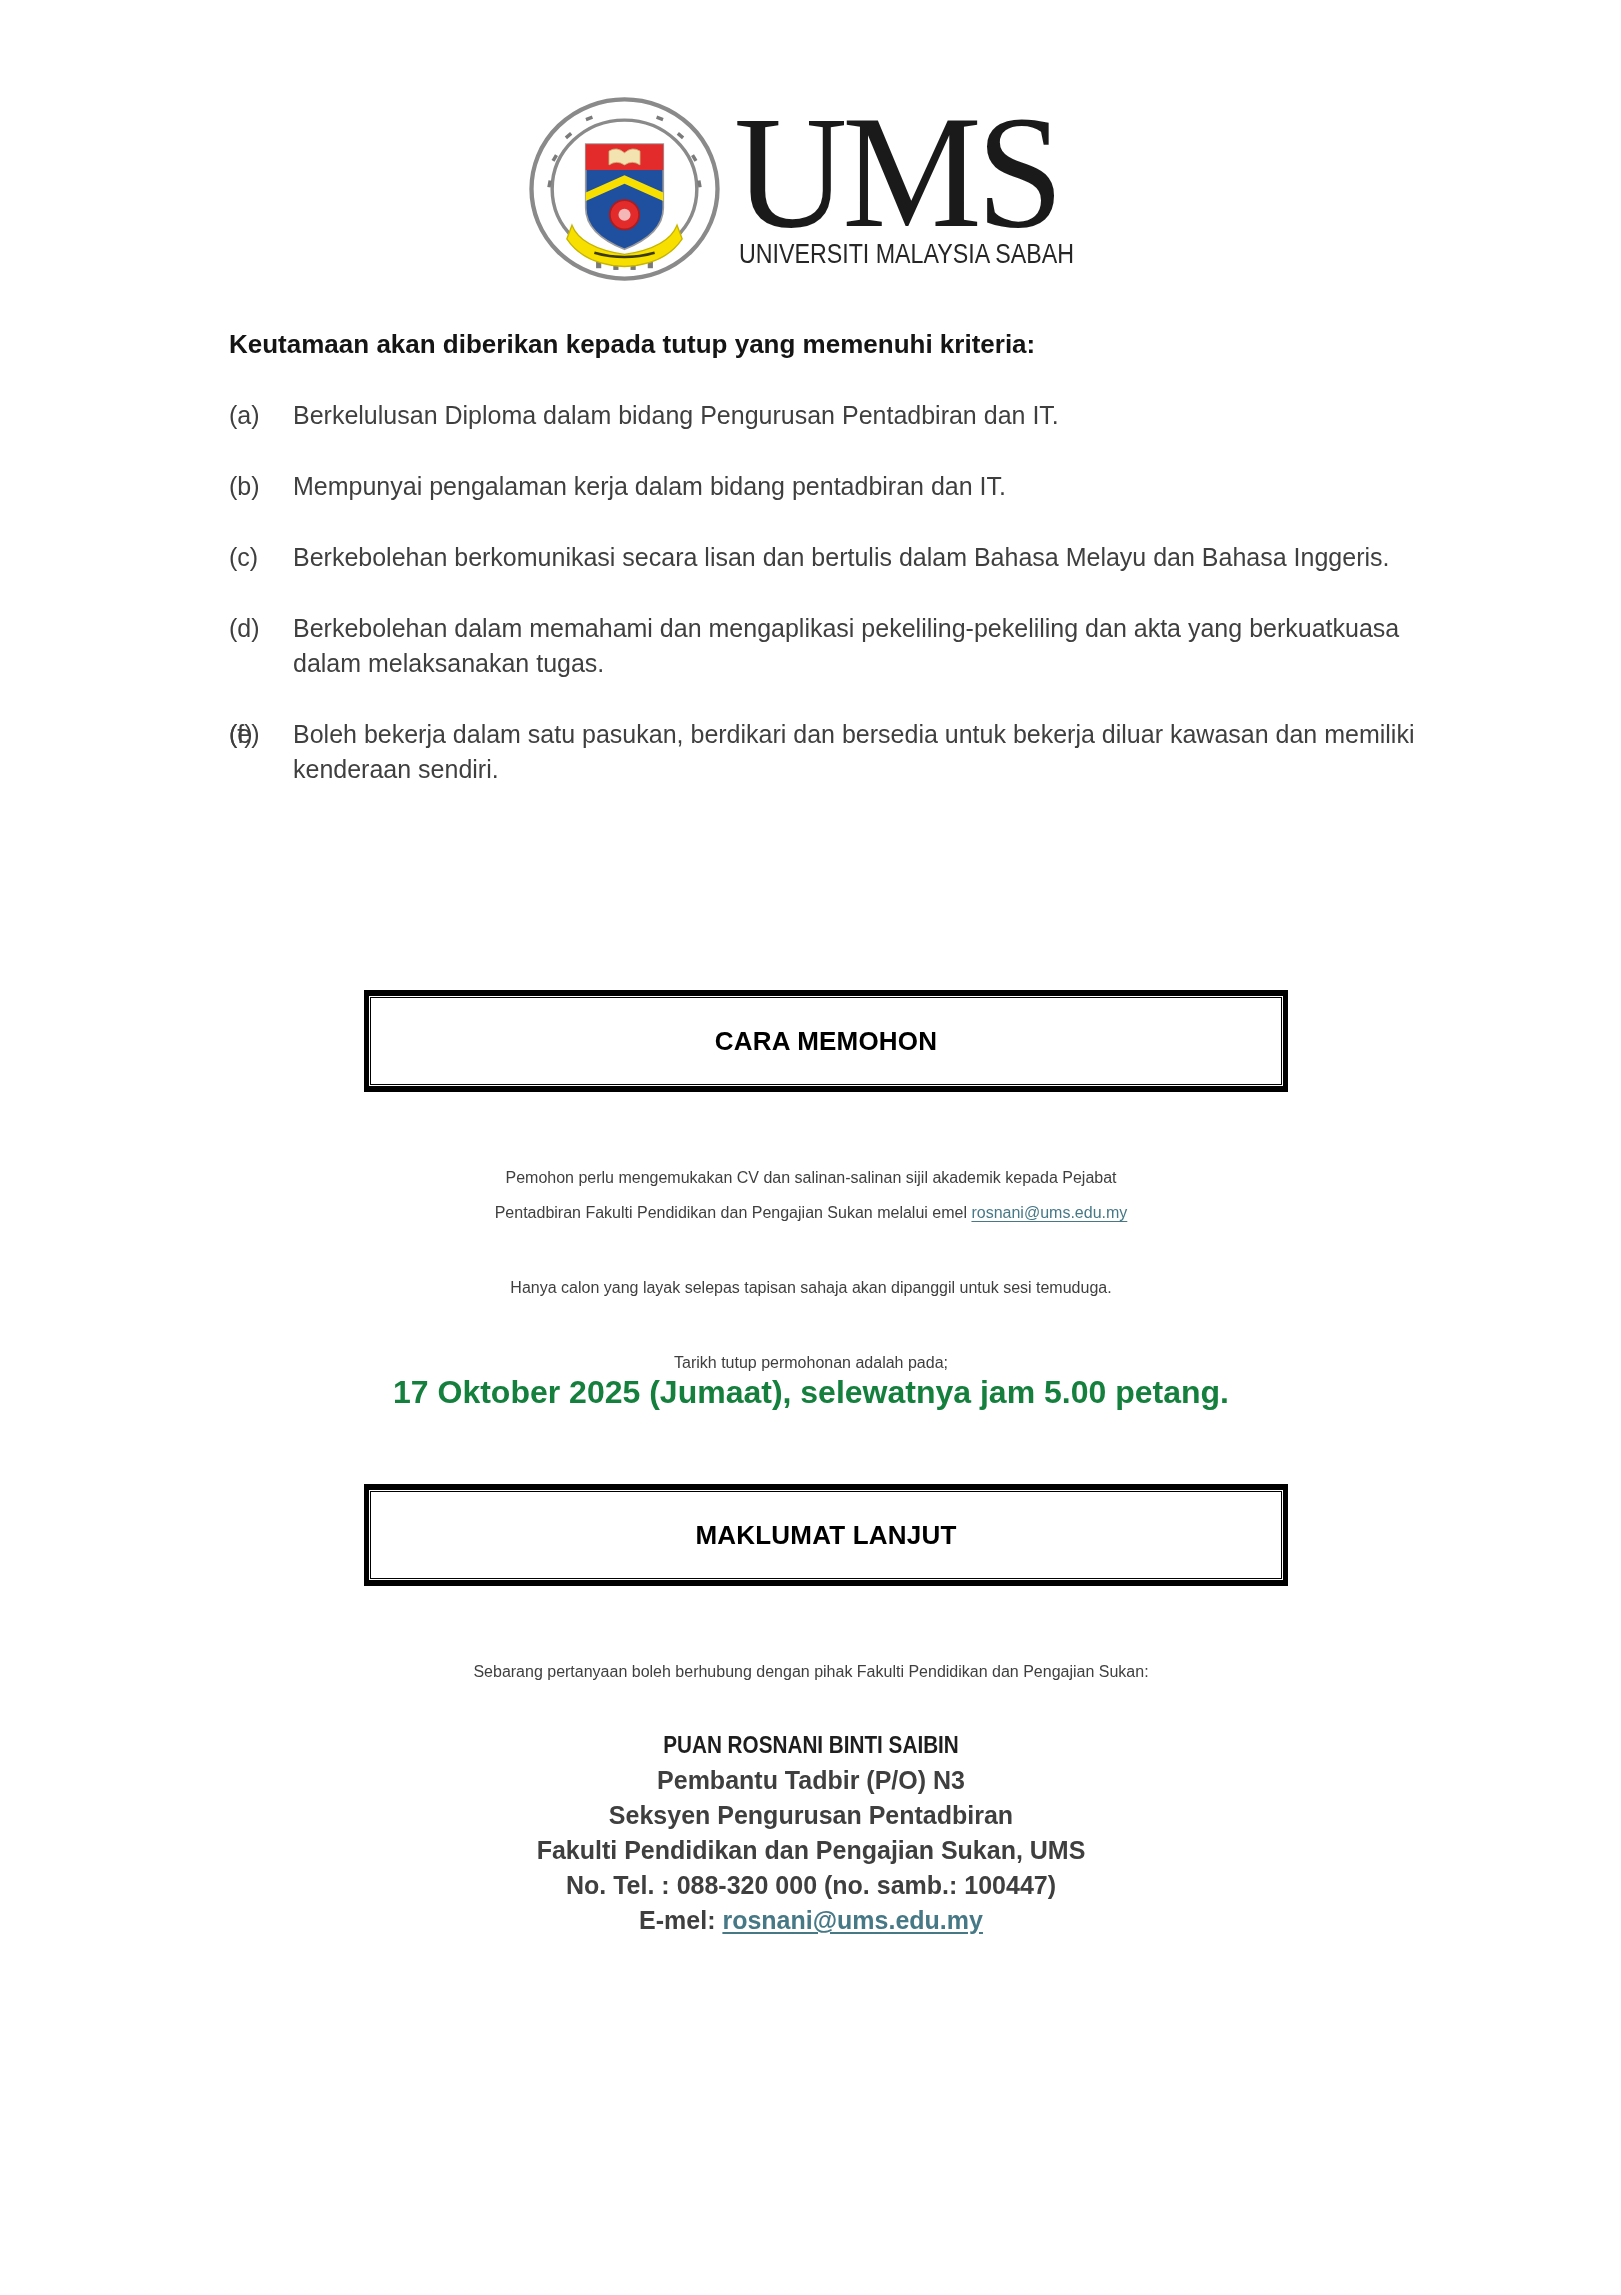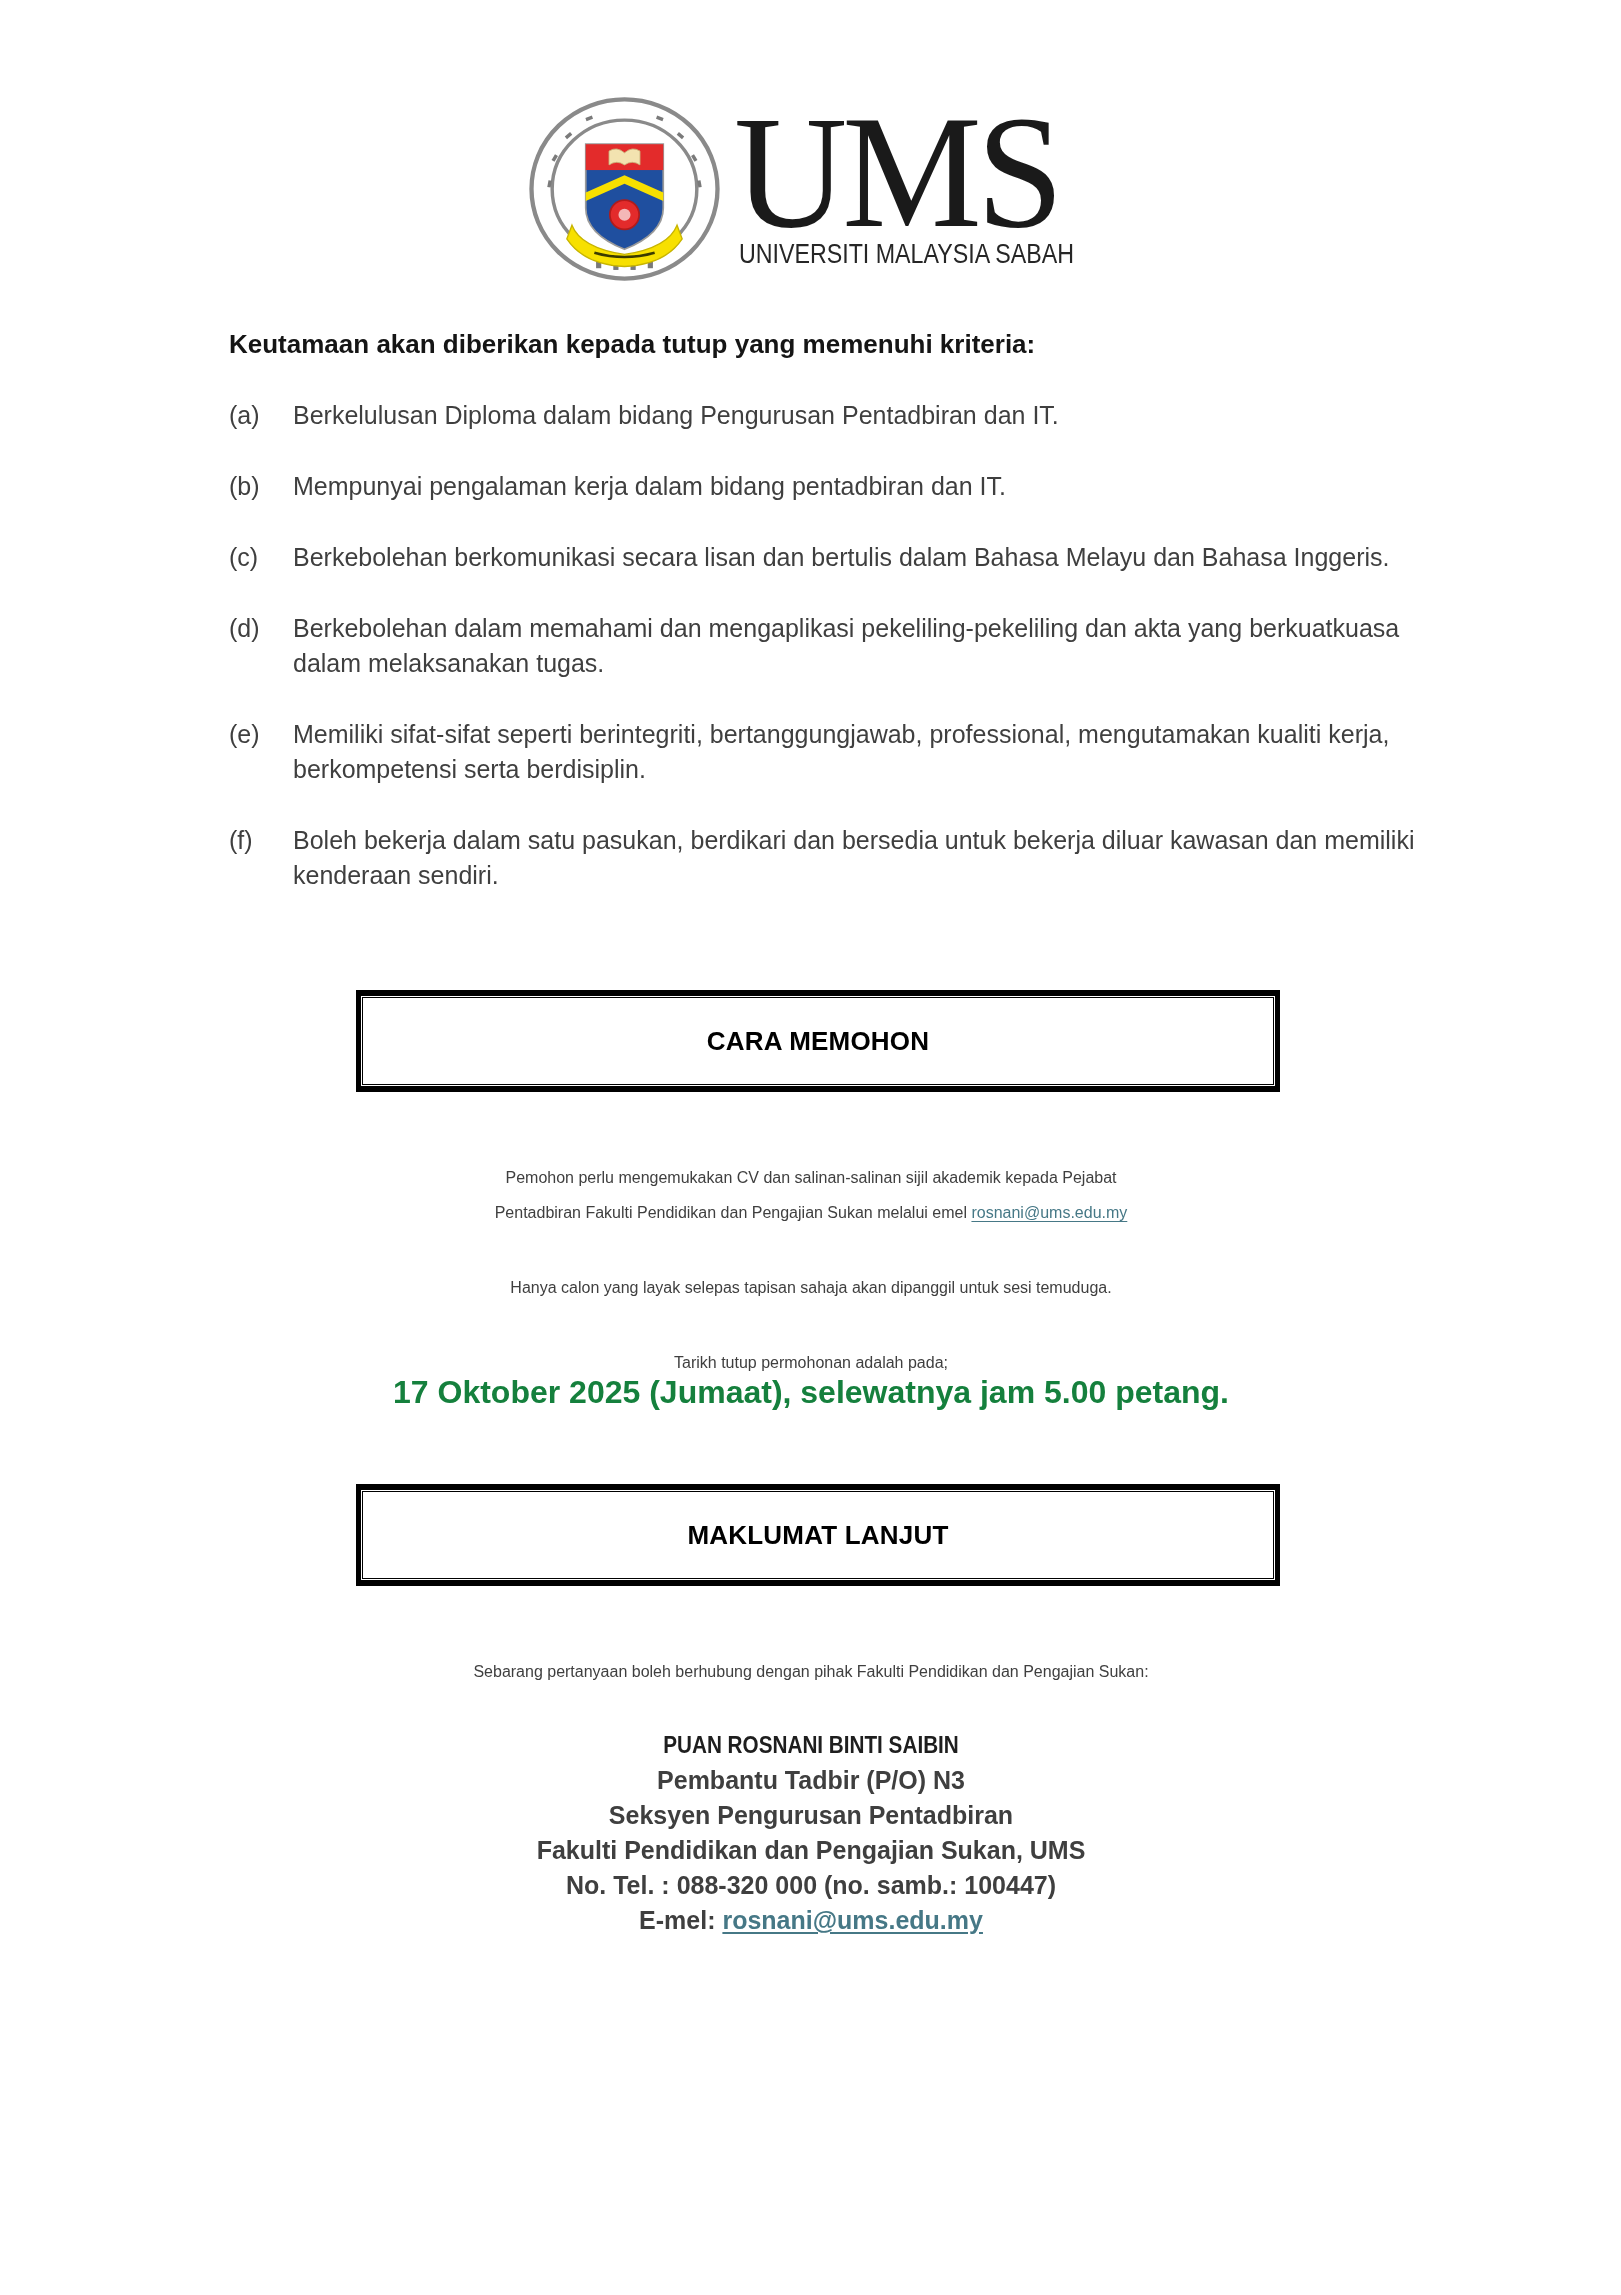--- a/index.html
+++ b/index.html
@@ -90,21 +90,21 @@
     color: #3f3f3f;
   }
   .criteria-marker {
     position: absolute;
     left: 0;
     top: 0;
   }
 
   
   .section-box {
-    left: 356px;
+    left: 364px;
     width: 924px;
     height: 102px;
     box-sizing: border-box;
     border-top: 6px solid #000;
     border-bottom: 6px solid #000;
     border-left: 5.2px solid #000;
     border-right: 5.2px solid #000;
     display: flex;
     align-items: center;
     justify-content: center;
@@ -224,21 +224,20 @@
   <li class="criteria-item">
     <span class="criteria-marker">(c)</span>
     <span>Berkebolehan berkomunikasi secara lisan dan bertulis dalam Bahasa Melayu dan Bahasa Inggeris.</span>
   </li>
   <li class="criteria-item">
     <span class="criteria-marker">(d)</span>
     <span>Berkebolehan dalam memahami dan mengaplikasi pekeliling-pekeliling dan akta yang berkuatkuasa dalam melaksanakan tugas.</span>
   </li>
   <li class="criteria-item">
     <span class="criteria-marker">(e)</span>
-    <span>Memiliki sifat-sifat seperti berintegriti, bertanggungjawab, professional, mengutamakan kualiti kerja, berkompetensi serta berdisiplin.</span>
   </li>
   <li class="criteria-item">
     <span class="criteria-marker">(f)</span>
     <span>Boleh bekerja dalam satu pasukan, berdikari dan bersedia untuk bekerja diluar kawasan dan memiliki kenderaan sendiri.</span>
   </li>
 </ol>
 
 <div class="abs section-box box-cara">
   <span class="box-title">CARA MEMOHON</span>
 </div>

